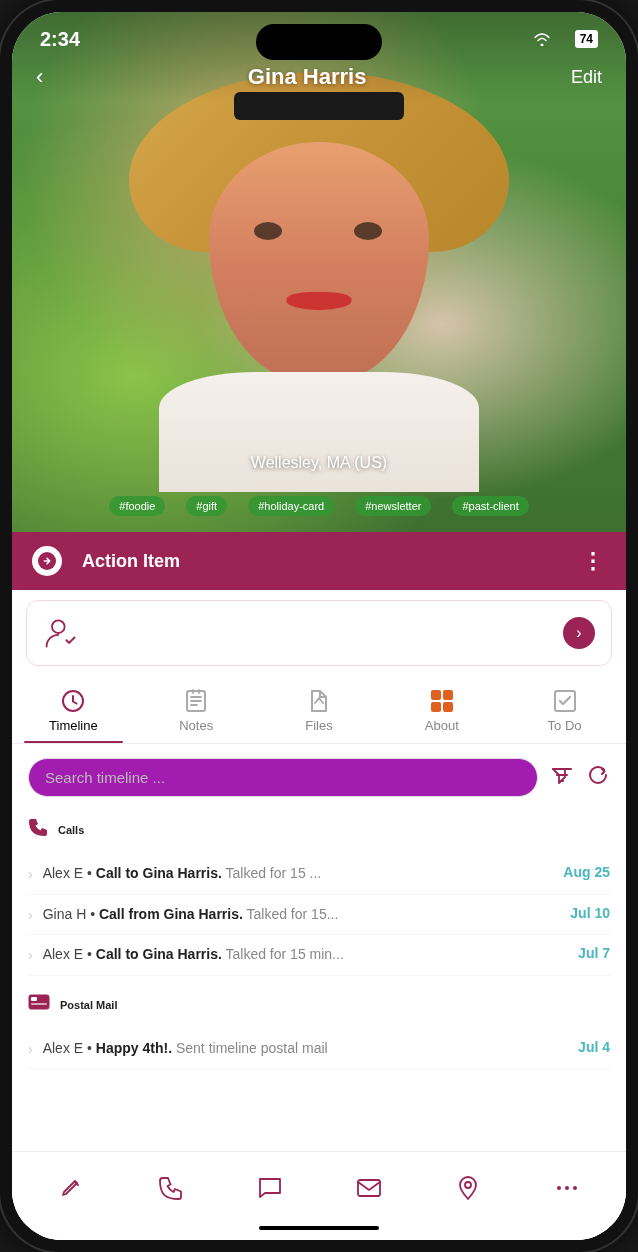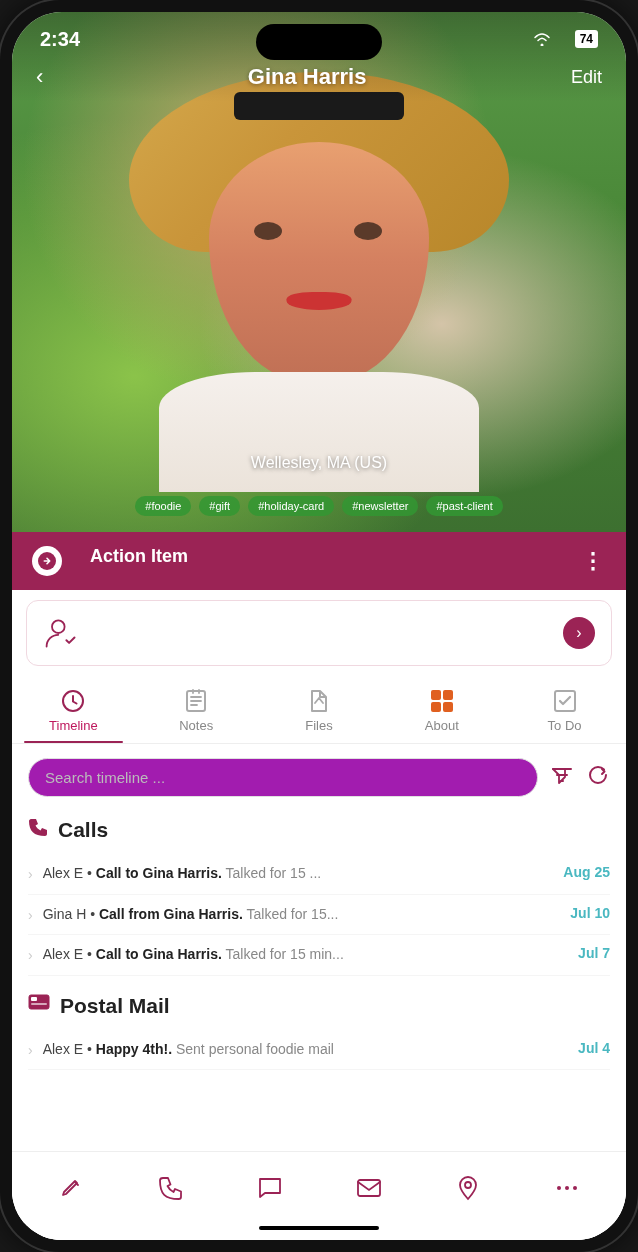--- a/index.html
+++ b/index.html
@@ -196,21 +196,21 @@
       text-shadow: 0 1px 4px rgba(0,0,0,0.5);
     }
     
     .tags-area {
       position: absolute;
       bottom: 16px;
       left: 0;
       right: 0;
       display: flex;
       justify-content: center;
-      gap: 8px;
+      gap: 21px;
       flex-wrap: wrap;
       padding: 0 12px;
     }
     .tag {
       background: rgba(50, 150, 50, 0.85);
       color: #fff;
       font-size: 11px;
       padding: 4px 10px;
       border-radius: 12px;
       font-weight: 500;
@@ -228,22 +228,22 @@
       background: #9b2355;
       color: #fff;
       display: flex;
       align-items: center;
       justify-content: space-between;
       padding: 14px 20px;
       flex-shrink: 0;
     }
     .action-item-left {
       display: flex;
-      align-items: flex-start;
-      gap: 28px;
+      align-items: center;
+      gap: 20px;
     }
     .action-icon {
       width: 30px;
       height: 30px;
       background: #fff;
       border-radius: 50%;
       display: flex;
       align-items: center;
       justify-content: center;
     }
@@ -312,21 +312,21 @@
     }
     .tab-item {
       flex: 1;
       display: flex;
       flex-direction: column;
       align-items: center;
       padding: 8px 4px 10px;
       cursor: pointer;
       position: relative;
     }
-    .tab-item.active .tab-label { color: #be185d; }
+    .tab-item.active .tab-label { color: #000000; }
     .tab-item.active::after {
       content: '';
       position: absolute;
       bottom: 0;
       left: 10%;
       right: 10%;
       height: 2.5px;
       background: #9b2355;
       border-radius: 2px;
     }
@@ -384,21 +384,21 @@
       align-items: center;
       gap: 10px;
       margin-bottom: 12px;
       margin-top: 4px;
     }
     .section-icon {
       color: #9b2355;
       font-size: 18px;
     }
     .section-title {
-      font-size: 21px;
+      font-size: 11px;
       font-weight: 700;
       color: #222;
     }
     
     .call-item {
       display: flex;
       align-items: flex-start;
       gap: 10px;
       padding: 10px 0;
       border-bottom: 1px solid #f5f5f5;
@@ -678,21 +678,21 @@
               </svg>
             </span>
             <span class="section-title">Postal Mail</span>
           </div>
 
           <div class="call-item">
             <span class="call-chevron">›</span>
             <span class="call-text">
               <span>Alex E</span> •
               <strong>Happy 4th!.</strong>
-              <span style="color:#888;"> Sent personal foodie mail</span>
+              <span style="color:#888;"> Sent timeline postal mail</span>
             </span>
             <span class="call-date">Jul 4</span>
           </div>
         </div>
 
       </div>
 
       <div class="bottom-bar">
 
         <div class="bottom-action">

